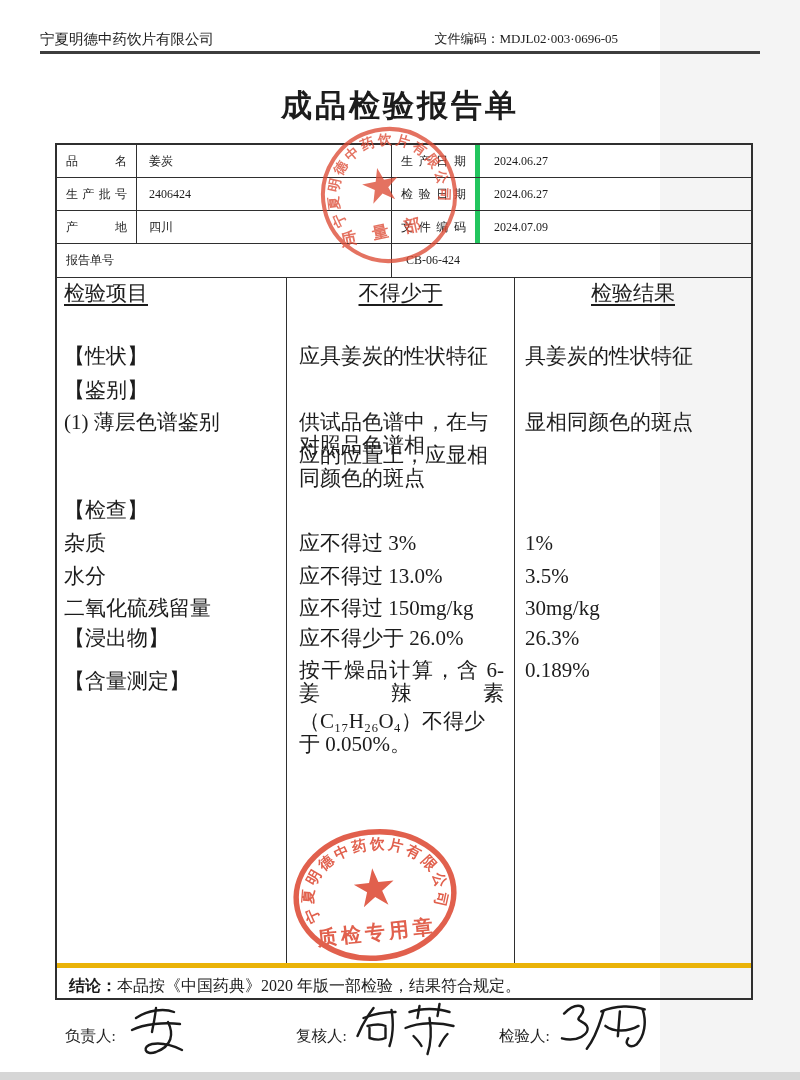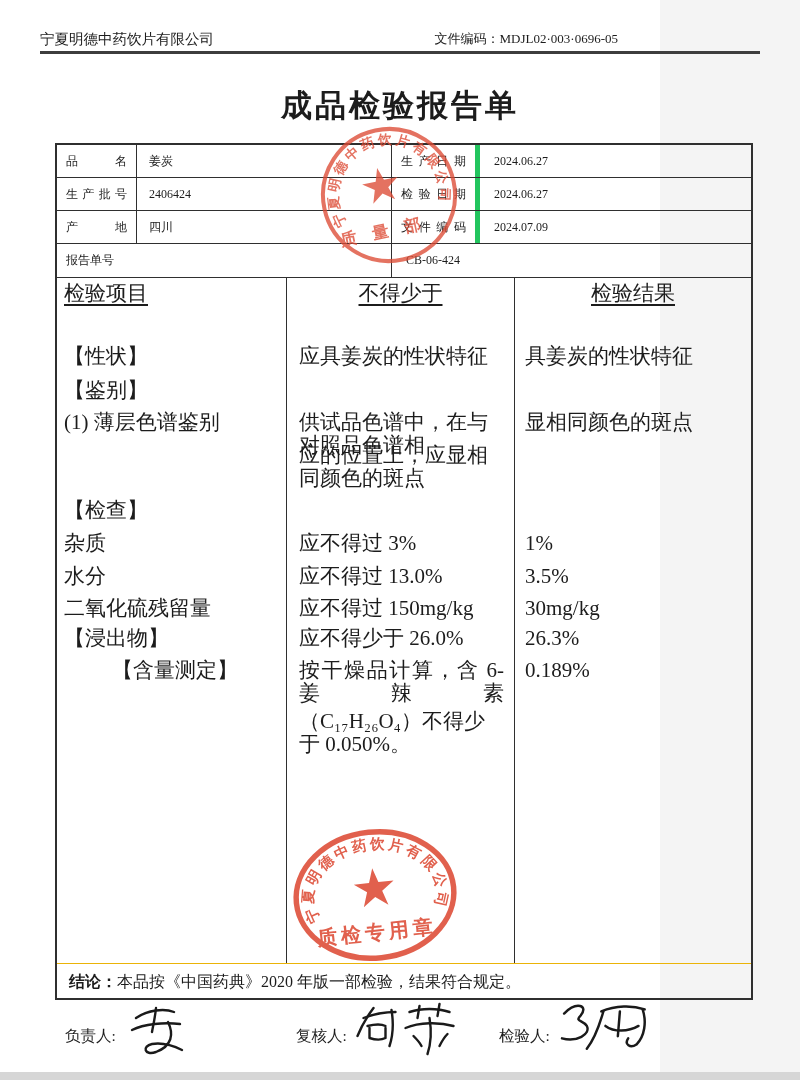--- a/index.html
+++ b/index.html
@@ -44,21 +44,21 @@
   .mcol3{left:458px;width:236px;}
   .mline{position:absolute;left:0;width:100%;box-sizing:border-box;line-height:23px;}
   .pad-item{padding-left:7px;}
   .pad-std{padding-left:12px;padding-right:10px;}
   .pad-res{padding-left:10px;}
   .colhead{text-decoration:underline;text-underline-offset:4px;}
   .center{text-align:center;}
   .just{text-align:justify;text-align-last:justify;}
 
   
-  .concl{position:relative;width:100%;height:38px;border-top:1px solid #eab308;box-sizing:border-box;
+  .concl{position:relative;width:100%;height:38px;border-top:5px solid #eab308;box-sizing:border-box;
     font-size:16px;line-height:35px;padding-left:12px;}
   .concl b{font-weight:bold;}
 
   
   .foot-lbl{top:1026px;font-size:15.5px;}
   .sig{pointer-events:none;}
 
   
   .stamp{pointer-events:none;}
 </style>
@@ -103,21 +103,21 @@
       <div class="mcol mcol1">
         <div class="mline pad-item" style="top:4px;"><span class="colhead">检验项目</span></div>
         <div class="mline pad-item" style="top:101px;">【鉴别】</div>
         <div class="mline pad-item" style="top:67px;">【性状】</div>
         <div class="mline pad-item" style="top:133px;">(1) 薄层色谱鉴别</div>
         <div class="mline pad-item" style="top:221px;">【检查】</div>
         <div class="mline pad-item" style="top:254px;">杂质</div>
         <div class="mline pad-item" style="top:287px;">水分</div>
         <div class="mline pad-item" style="top:319px;">二氧化硫残留量</div>
         <div class="mline pad-item" style="top:349px;">【浸出物】</div>
-        <div class="mline pad-item" style="top:381px;text-align:center;">【含量测定】</div>
+        <div class="mline pad-item" style="top:392px;">【含量测定】</div>
       </div>
 
       <div class="mcol mcol2">
         <div class="mline center" style="top:4px;"><span class="colhead">不得少于</span></div>
         <div class="mline pad-std" style="top:67px;">应具姜炭的性状特征</div>
         <div class="mline pad-std" style="top:133px;">供试品色谱中，在与对照品色谱相</div>
         <div class="mline pad-std" style="top:166px;">应的位置上，应显相同颜色的斑点</div>
         <div class="mline pad-std" style="top:254px;">应不得过 3%</div>
         <div class="mline pad-std" style="top:287px;">应不得过 13.0%</div>
         <div class="mline pad-std" style="top:319px;">应不得过 150mg/kg</div>

